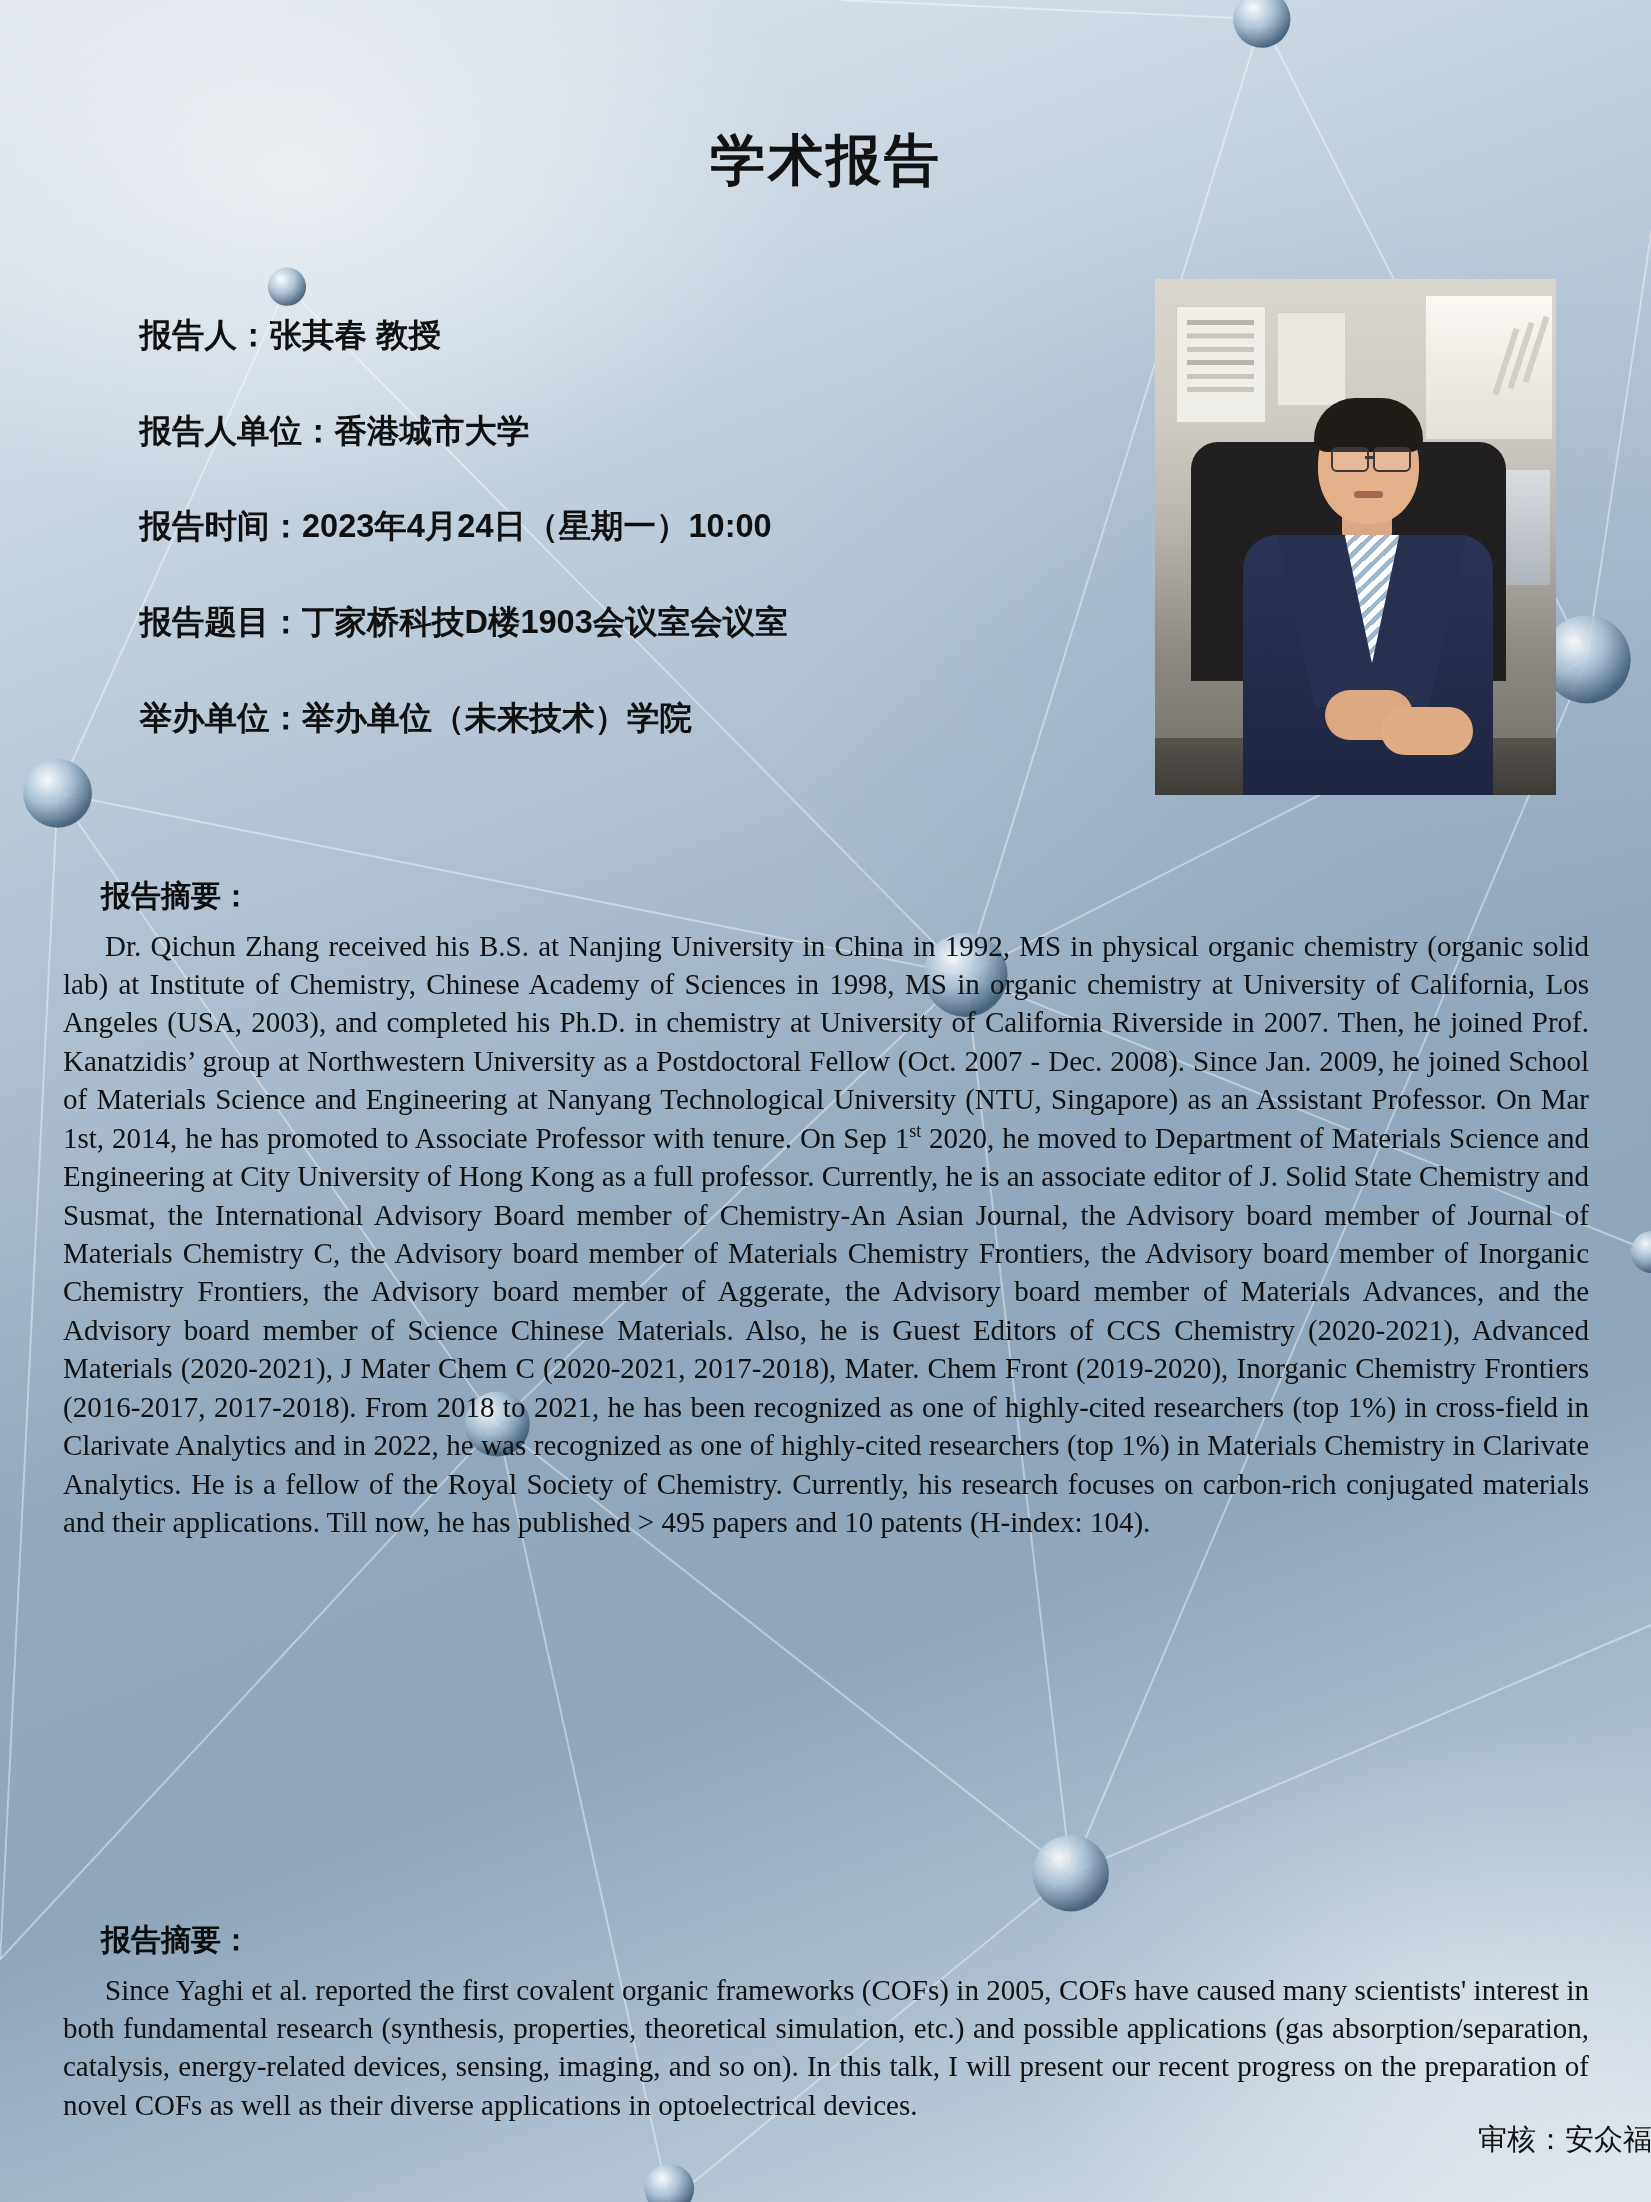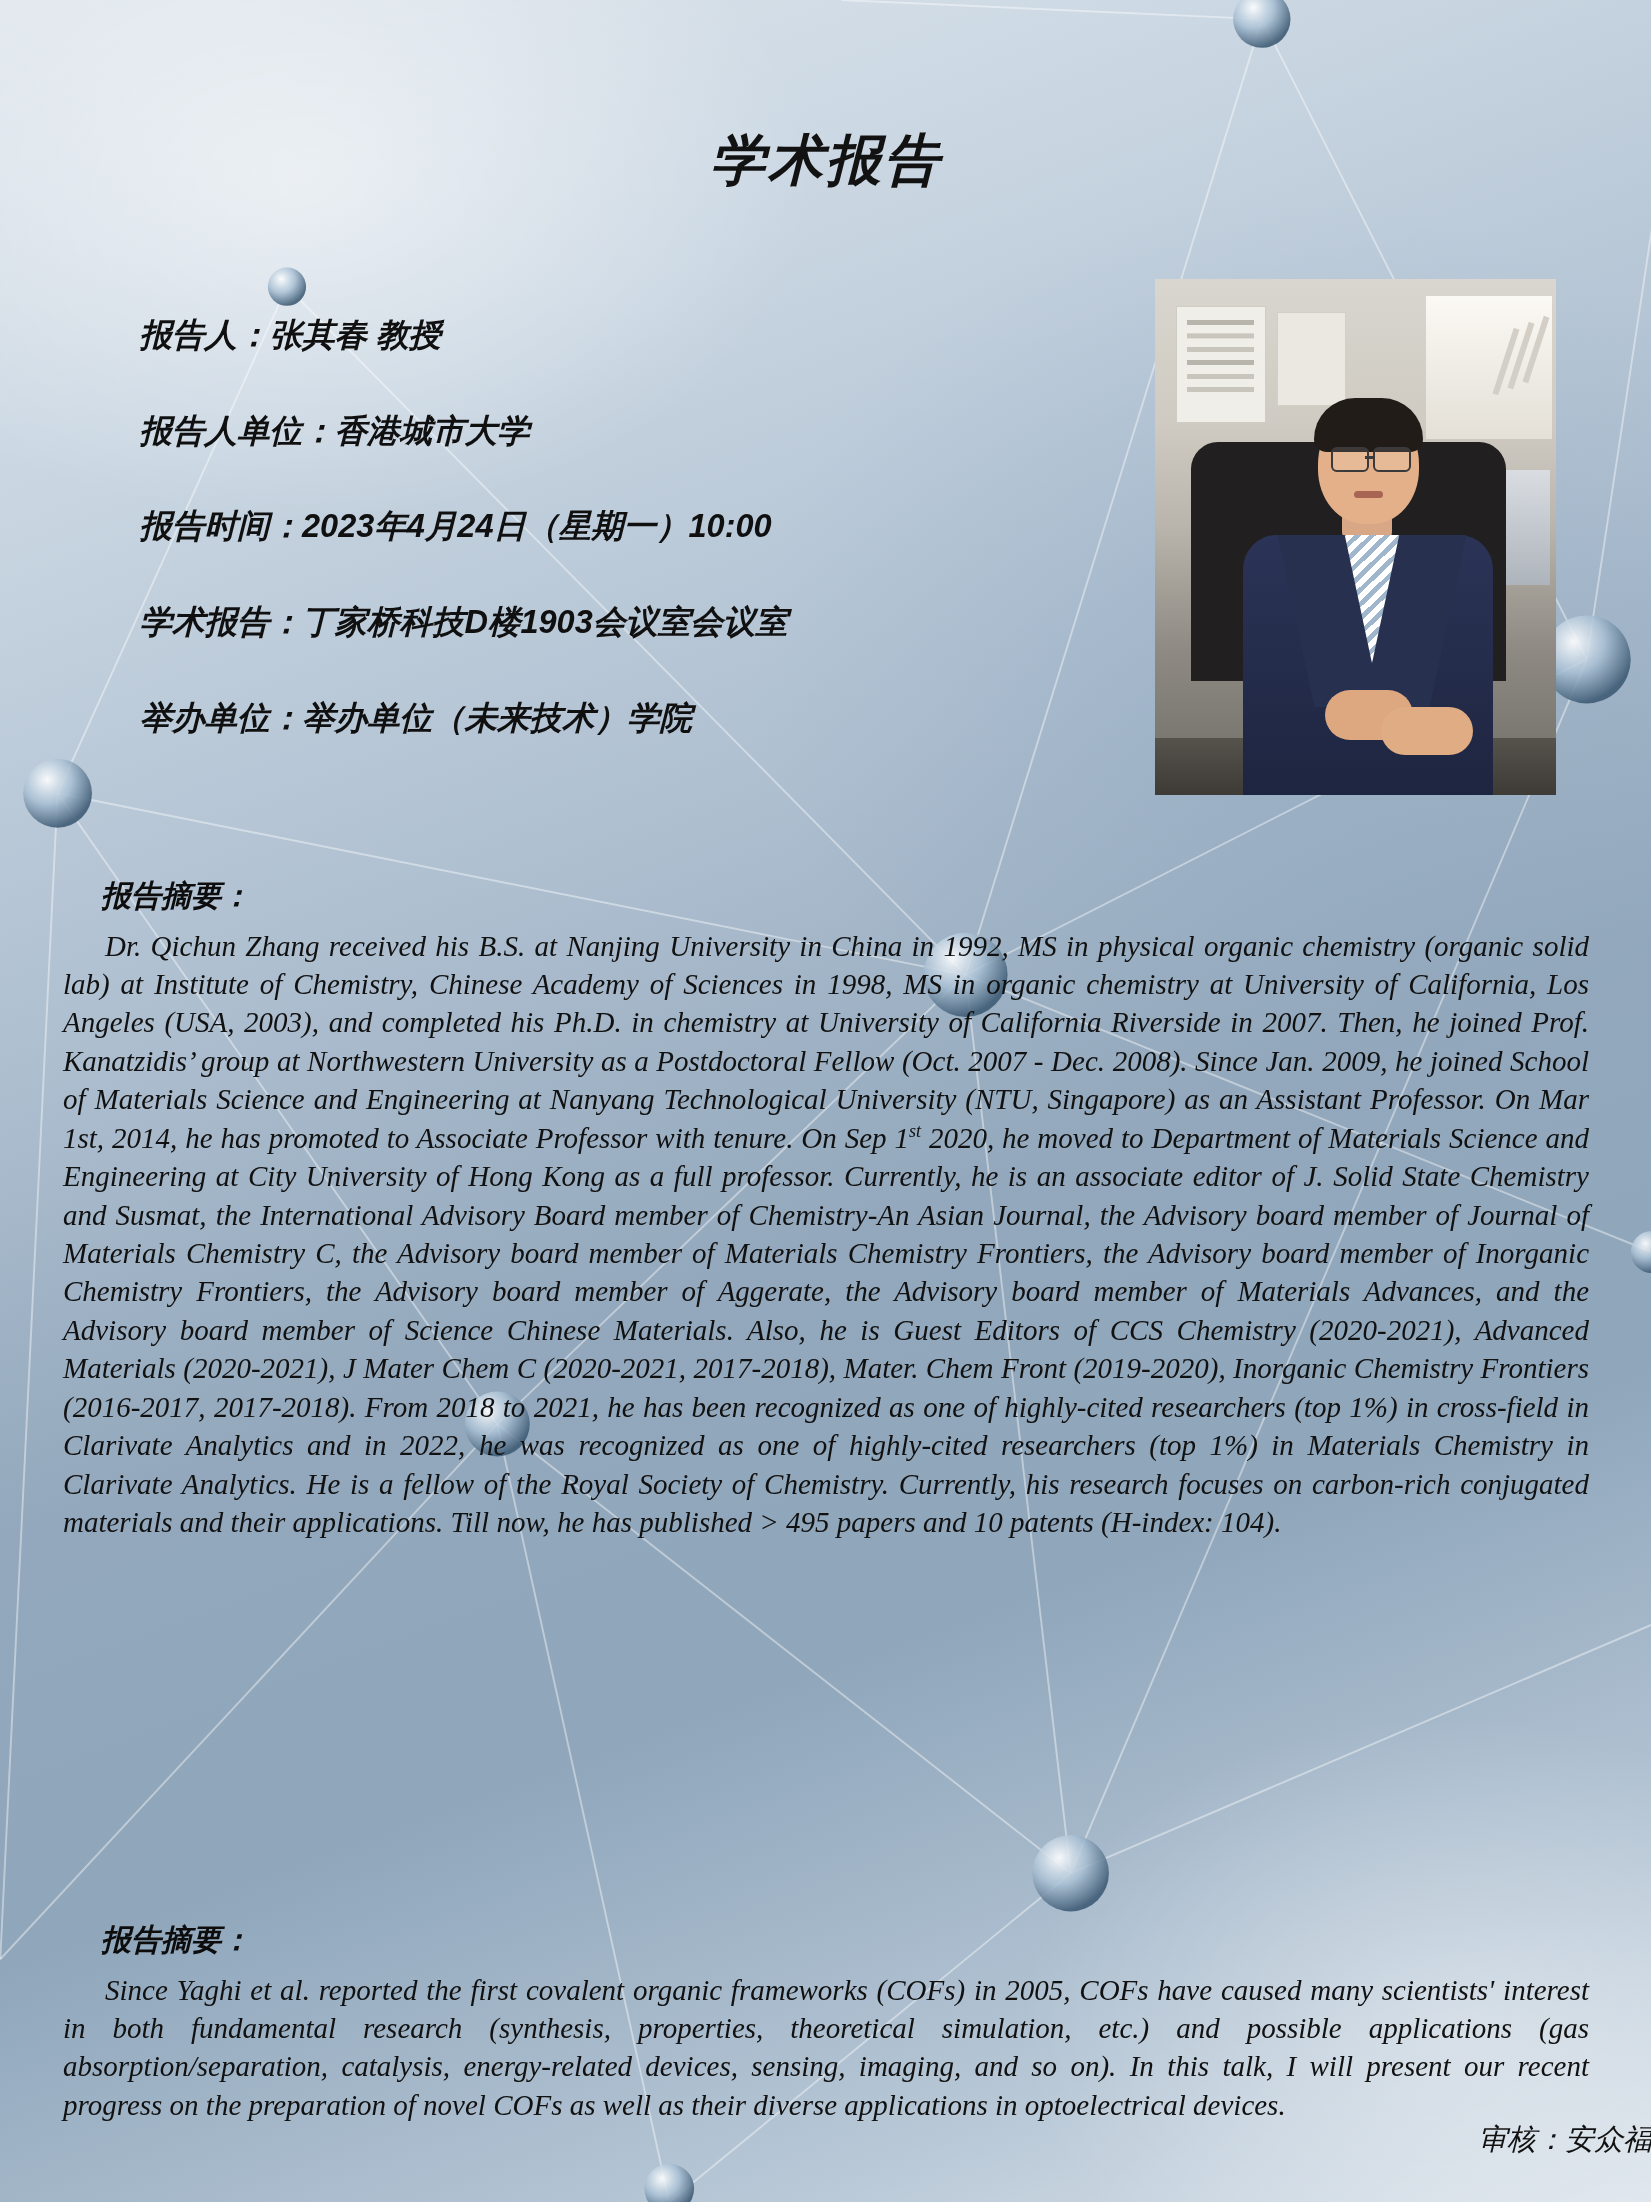--- a/index.html
+++ b/index.html
@@ -37,21 +37,20 @@
     inset: 0;
     z-index: 1;
   }
 
   
   #content {
     position: relative;
     z-index: 2;
     width: 1552px;
     height: 2202px;
-    font-style: italic;
   }
 
   #page-title {
     position: absolute;
     top: 124px;
     left: 0;
     width: 1652px;
     text-align: center;
     font-family: "Liberation Sans", sans-serif;
     font-weight: bold;
@@ -234,21 +233,21 @@
     <div class="info-line pad">
       <span class="lbl">报告人：</span><span class="val">张其春 教授</span>
     </div>
     <div class="info-line pad">
       <span class="lbl">报告人单位：</span><span class="val">香港城市大学</span>
     </div>
     <div class="info-line pad">
       <span class="lbl">报告时间：</span><span class="val">2023年4月24日（星期一）10:00</span>
     </div>
     <div class="info-line pad">
-      <span class="lbl">学术报告：</span><span class="val">丁家桥科技D楼1903会议室会议室</span>
+      <span class="lbl">报告题目：</span><span class="val">丁家桥科技D楼1903会议室会议室</span>
     </div>
     <div class="info-line pad">
       <span class="lbl">举办单位：</span><span class="val">举办单位（未来技术）学院</span>
     </div>
   </div>
 
   <div id="speaker-photo">
     <div class="photo-inner">
       <div class="ph ph-poster1"></div>
       <div class="ph ph-poster2"></div>

